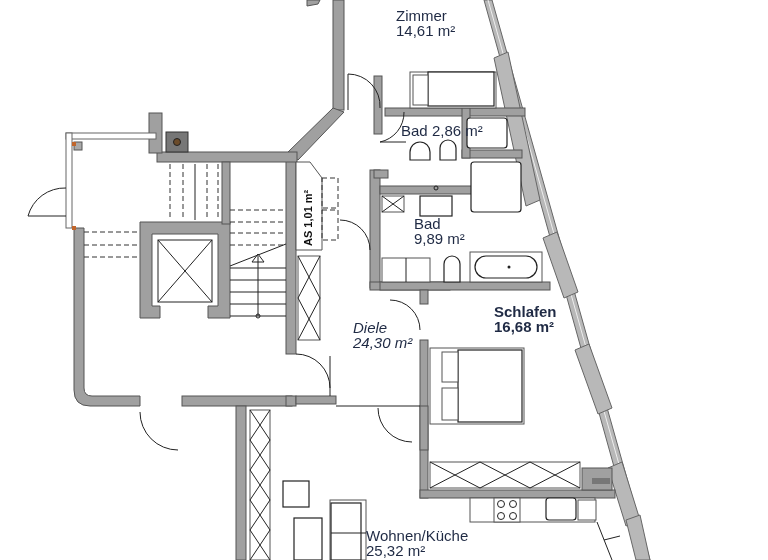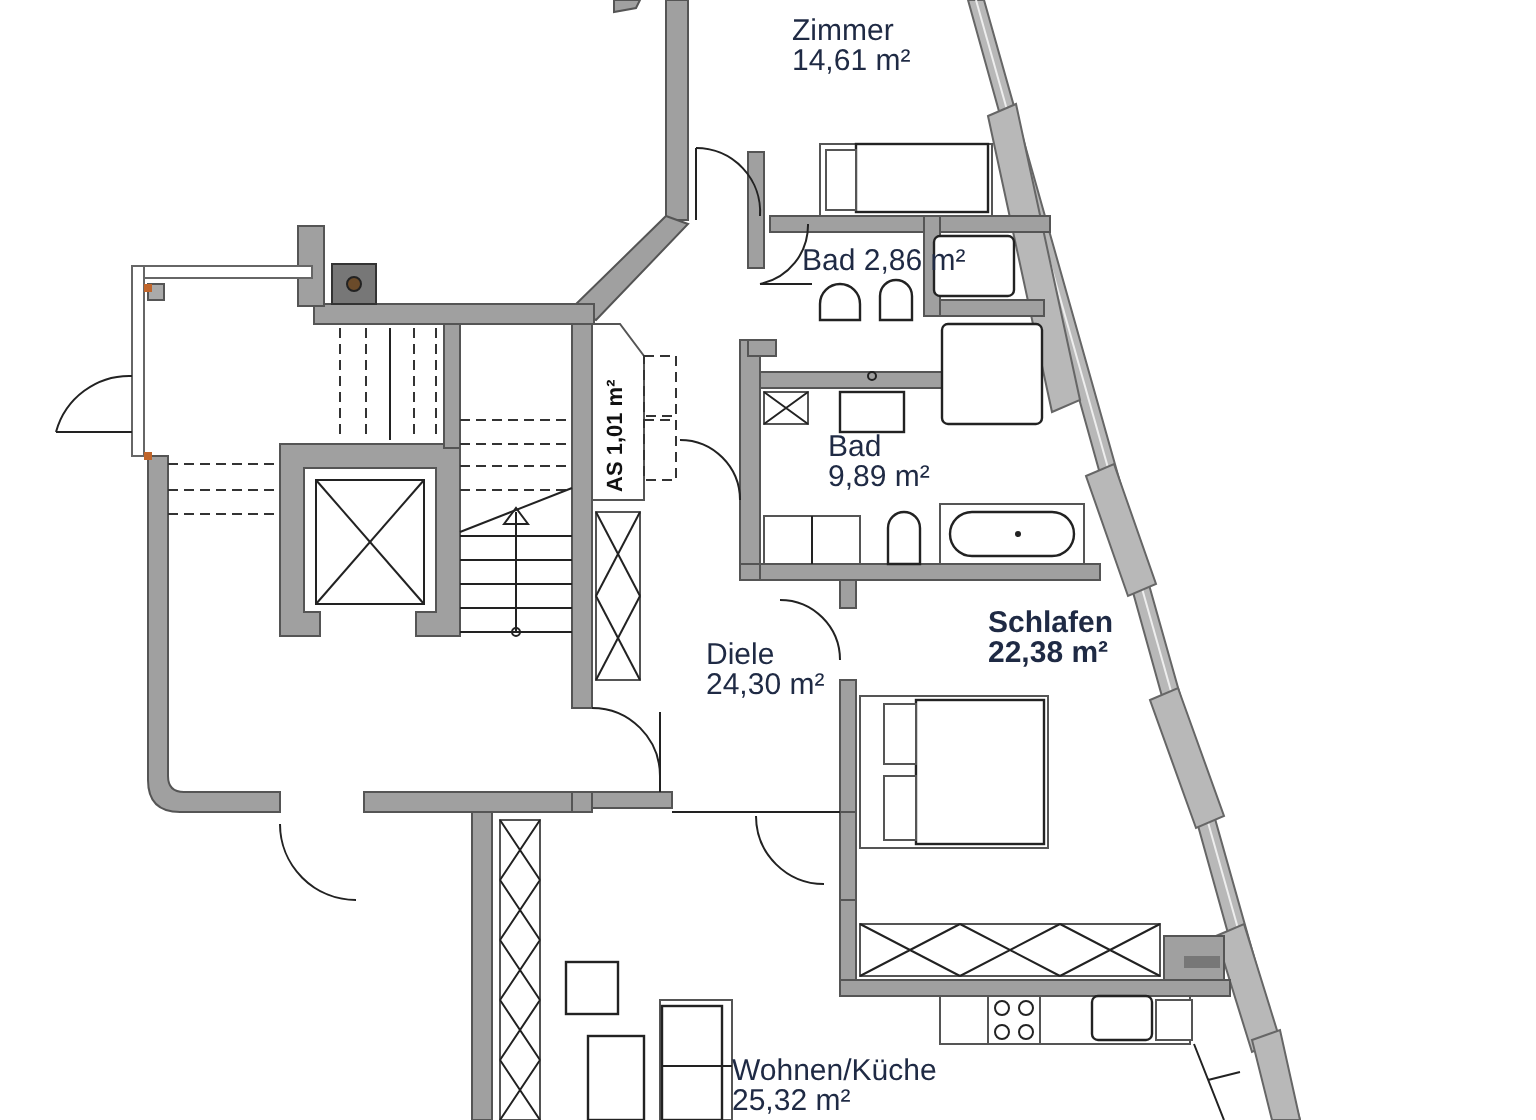--- a/index.html
+++ b/index.html
@@ -205,24 +205,24 @@
   <span>2,86 m²</span>
 </div>
 <div class="label" style="left:414px;top:216px;">
   <span class="nm">Bad</span>
   <span class="ar">9,89 m²</span>
 </div>
 <div class="vlabel" style="left:302px;top:246px;">
   <span>AS</span>
   <span>1,01 m²</span>
 </div>
-<div class="label" style="left:353px;top:320px;">
+<div class="label" style="left:353px;top:320px;font-style:italic;">
   <span class="nm">Diele</span>
   <span class="ar">24,30 m²</span>
 </div>
 <div class="label" style="left:494px;top:304px;font-weight:bold;">
   <span class="nm">Schlafen</span>
-  <span class="ar">22,38 m²</span>
+  <span class="ar">16,68 m²</span>
 </div>
 <div class="label" style="left:366px;top:528px;">
   <span class="nm">Wohnen/Küche</span>
   <span class="ar">25,32 m²</span>
 </div>
 
 </body></html>

